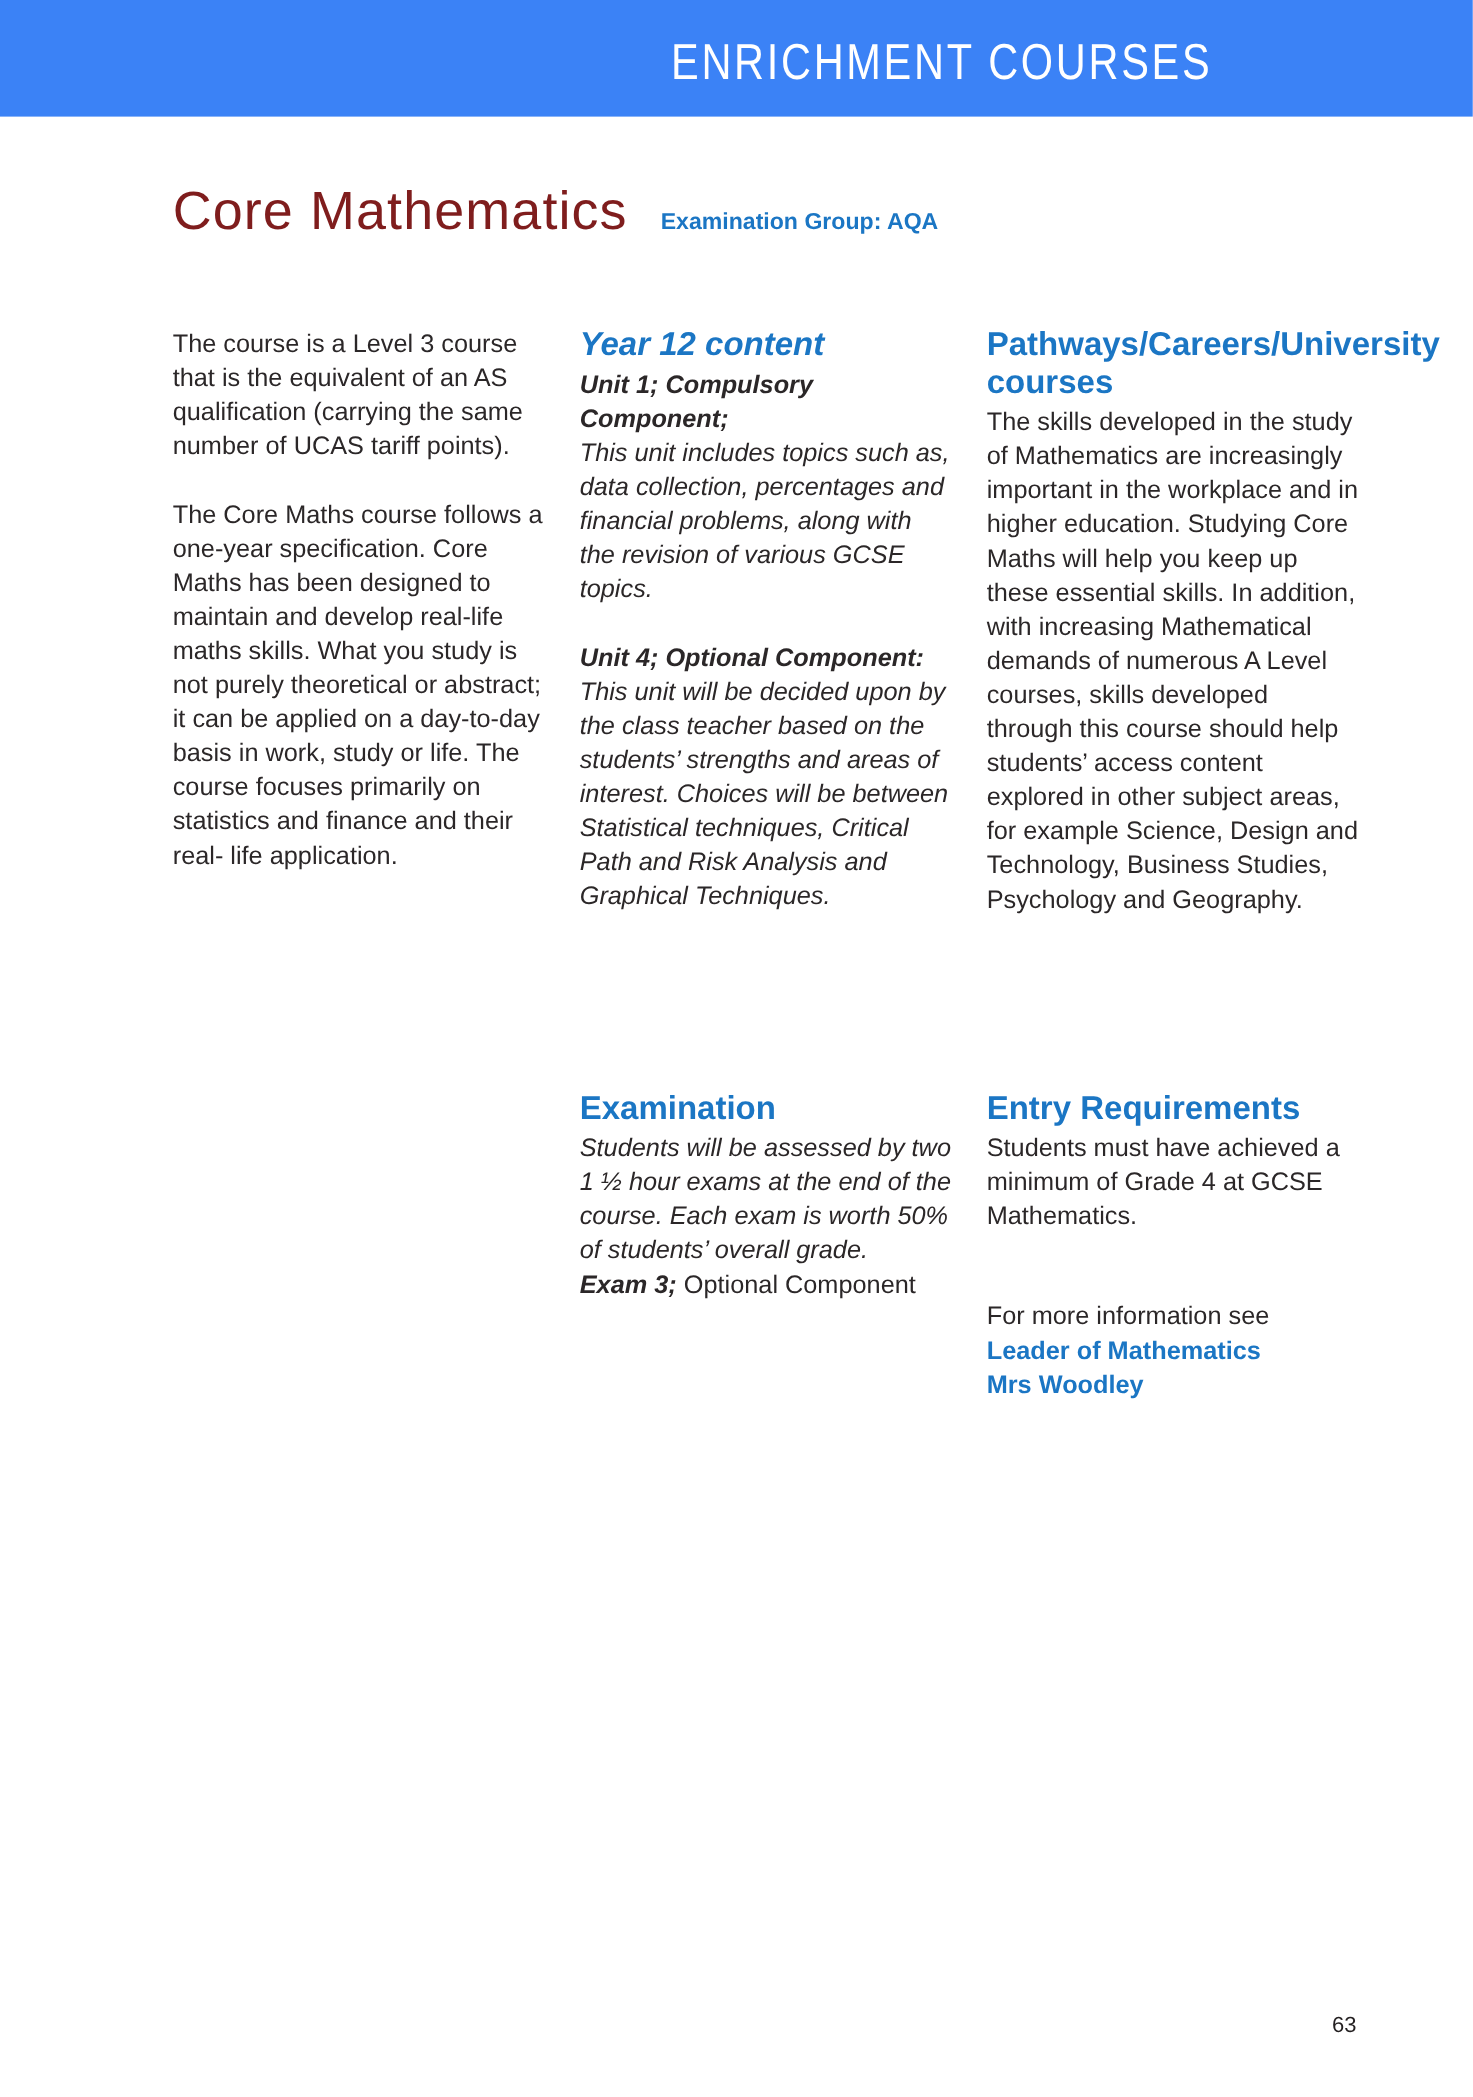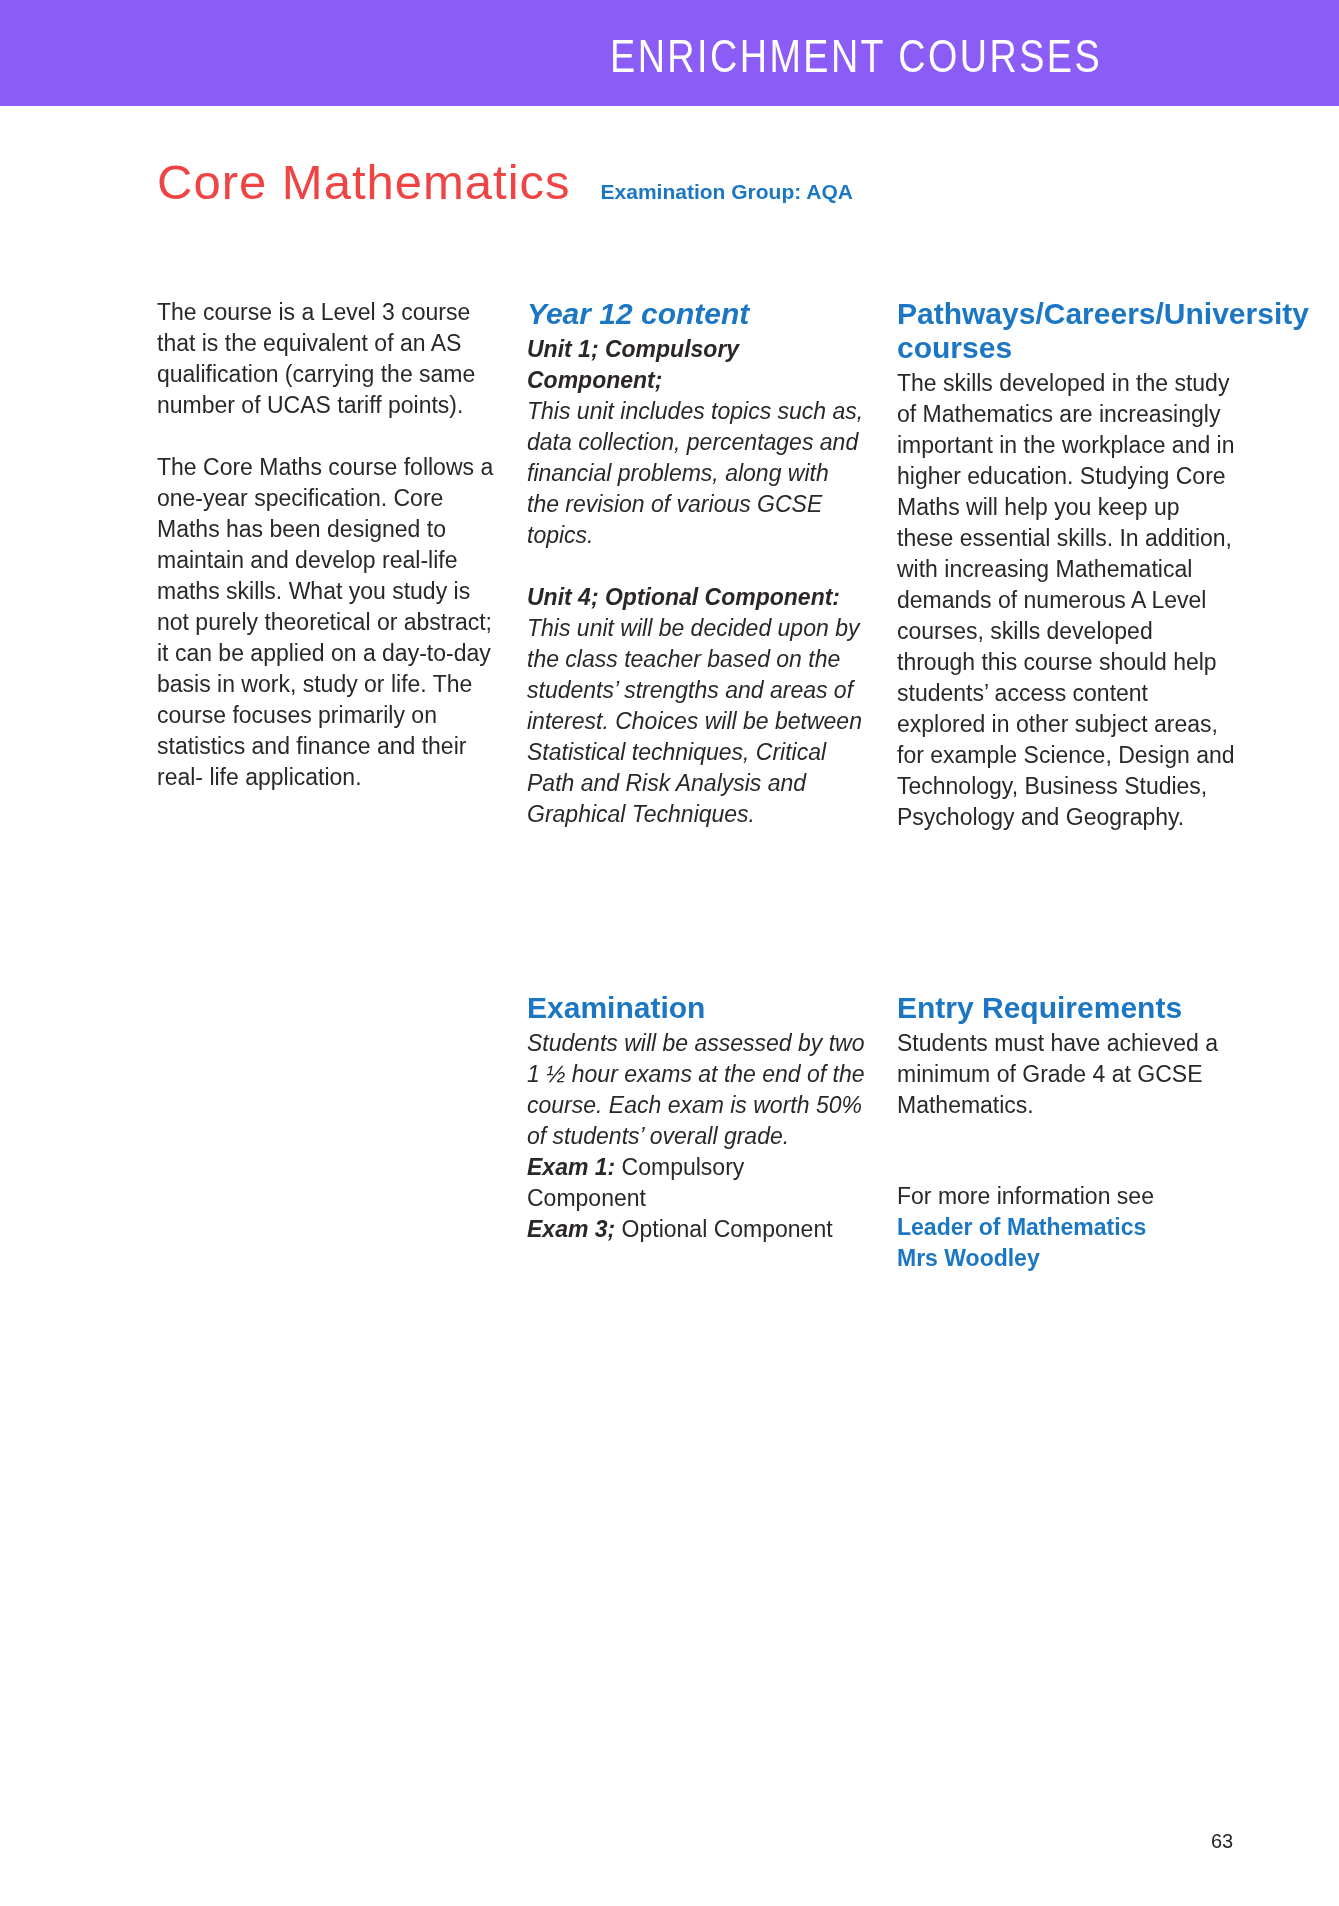--- a/index.html
+++ b/index.html
@@ -11,21 +11,21 @@
     font-family:"Liberation Sans", sans-serif;
     color:#2b2728;
     overflow:hidden;
   }
   
   .banner{
     position:absolute;
     left:0; top:0;
     width:100%;
     height:106px;
-    background:#8b5cf6;
+    background:#3b82f6;
     display:flex;
     align-items:center;
     justify-content:flex-end;
     box-sizing:border-box;
     padding-right:237px;
   }
   .banner-title{
     color:#ffffff;
     font-size:46px;
     font-weight:300;
@@ -37,25 +37,26 @@
   }
   
   .title-row{
     position:absolute;
     left:157px; top:158px;
     display:flex;
     align-items:baseline;
     gap:30px;
   }
   .page-title{
-    color:#ef4444;
+    color:#7f1d1d;
     font-size:49px;
     font-weight:300;
     letter-spacing:1px;
     line-height:1;
+    margin-top:10px;
   }
   .exam-group{
     color:#1b76c4;
     font-size:21px;
     font-weight:bold;
     line-height:1;
   }
   
   .col{
     position:absolute;
@@ -120,21 +121,20 @@
   </div>
 
   <div class="col col-3">
     <h2 class="section-heading">Pathways/Careers/University courses</h2>
     <p>The skills developed in the study of Mathematics are increasingly important in the workplace and in higher education. Studying Core Maths will help you keep up these essential skills. In addition, with increasing Mathematical demands of numerous A Level courses, skills developed through this course should help students’ access content explored in other subject areas, for example Science, Design and Technology, Business Studies, Psychology and Geography.</p>
   </div>
 
   <div class="col col-2b">
     <h2 class="section-heading">Examination</h2>
     <p class="italic-body">Students will be assessed by two 1 ½ hour exams at the end of the course. Each exam is worth 50% of students’ overall grade.</p>
-    <p class="exam-line"><span class="exam-label">Exam 1:</span> <span>Compulsory Component</span></p>
     <p class="exam-line"><span class="exam-label">Exam 3;</span> <span>Optional Component</span></p>
   </div>
 
   <div class="col col-3b">
     <h2 class="section-heading">Entry Requirements</h2>
     <p>Students must have achieved a minimum of Grade 4 at GCSE Mathematics.</p>
     <p class="more-info-block">For more information see</p>
     <p class="contact">Leader of Mathematics</p>
     <p class="contact">Mrs Woodley</p>
   </div>

